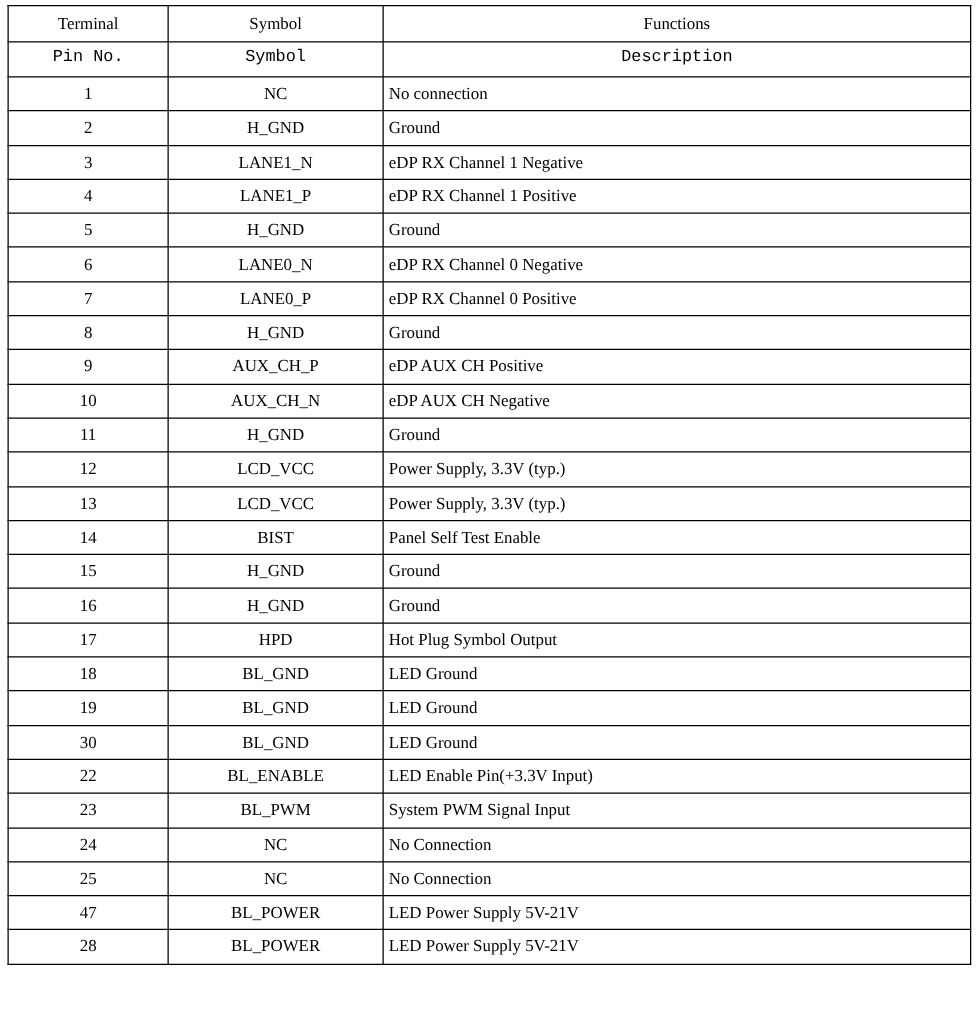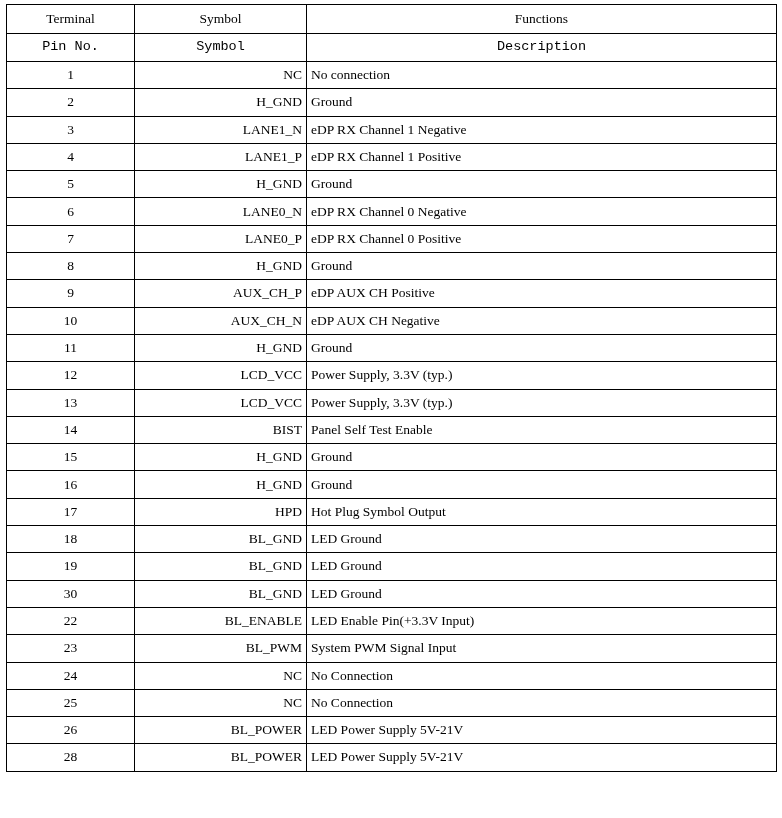--- a/index.html
+++ b/index.html
@@ -52,21 +52,21 @@
     font-family: Liberation Mono, monospace;
   }
   .sub-cell.desc {
     text-align: center;
   }
   td.pin {
     text-align: center;
     height: 22.3px;
   }
   td.sym {
-    text-align: right;
+    text-align: center;
   }
   td.desc {
     text-align: left;
     padding-left: 5px;
   }
 </style>
 </head>
 <body>
 
 <div class="page">
@@ -203,21 +203,21 @@
           <td class="pin">24</td>
           <td class="sym">NC</td>
           <td class="desc">No Connection</td>
         </tr>
         <tr>
           <td class="pin">25</td>
           <td class="sym">NC</td>
           <td class="desc">No Connection</td>
         </tr>
         <tr>
-          <td class="pin">26</td>
+          <td class="pin">47</td>
           <td class="sym">BL_POWER</td>
           <td class="desc">LED Power Supply 5V-21V</td>
         </tr>
         <tr>
           <td class="pin">28</td>
           <td class="sym">BL_POWER</td>
           <td class="desc">LED Power Supply 5V-21V</td>
         </tr>
       </tbody>
   </table>

